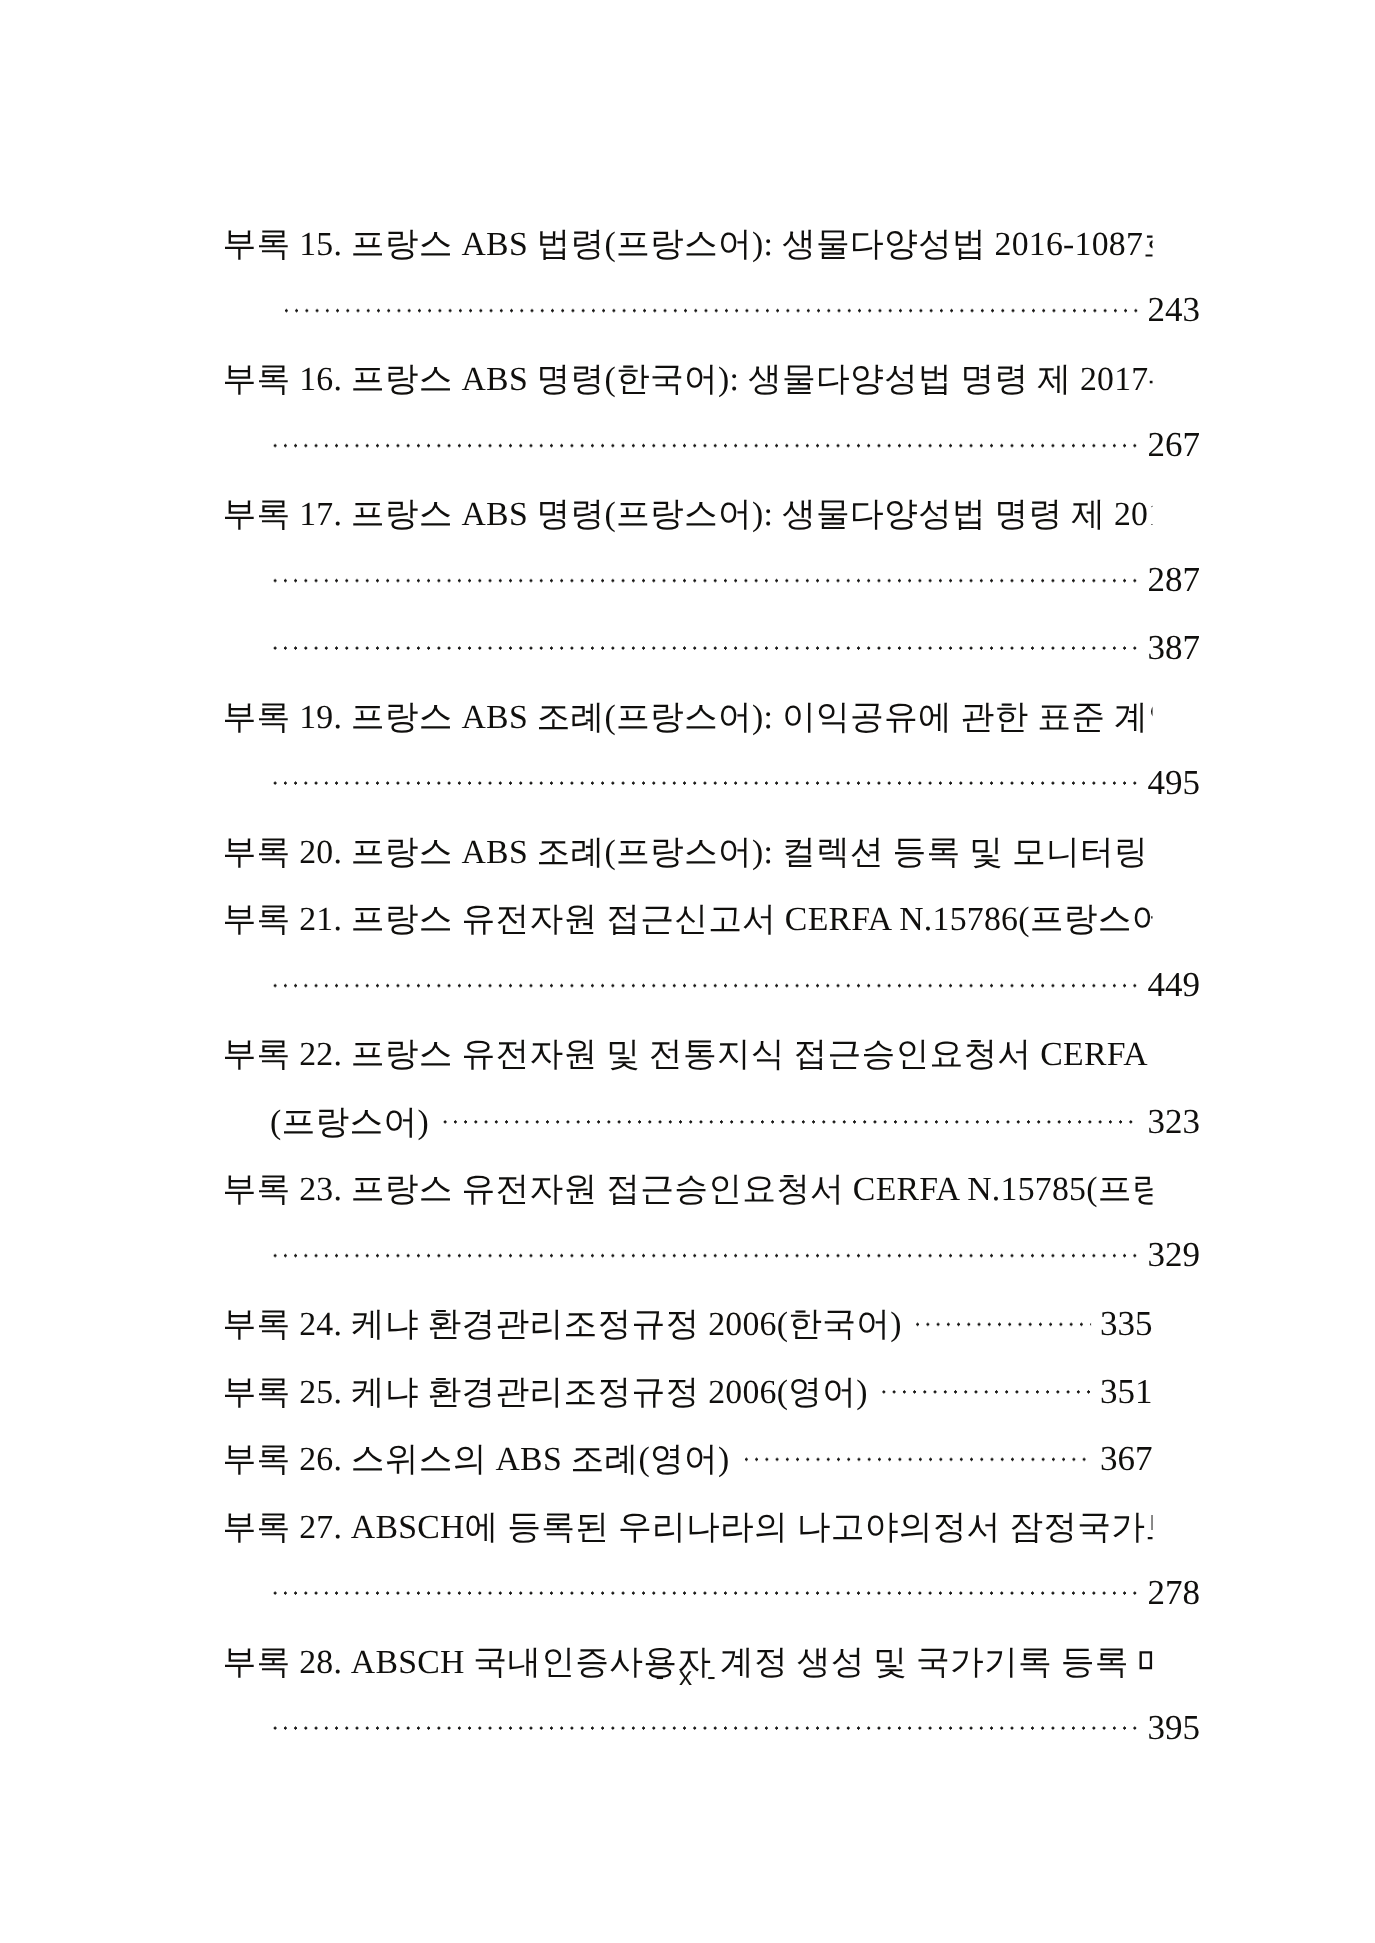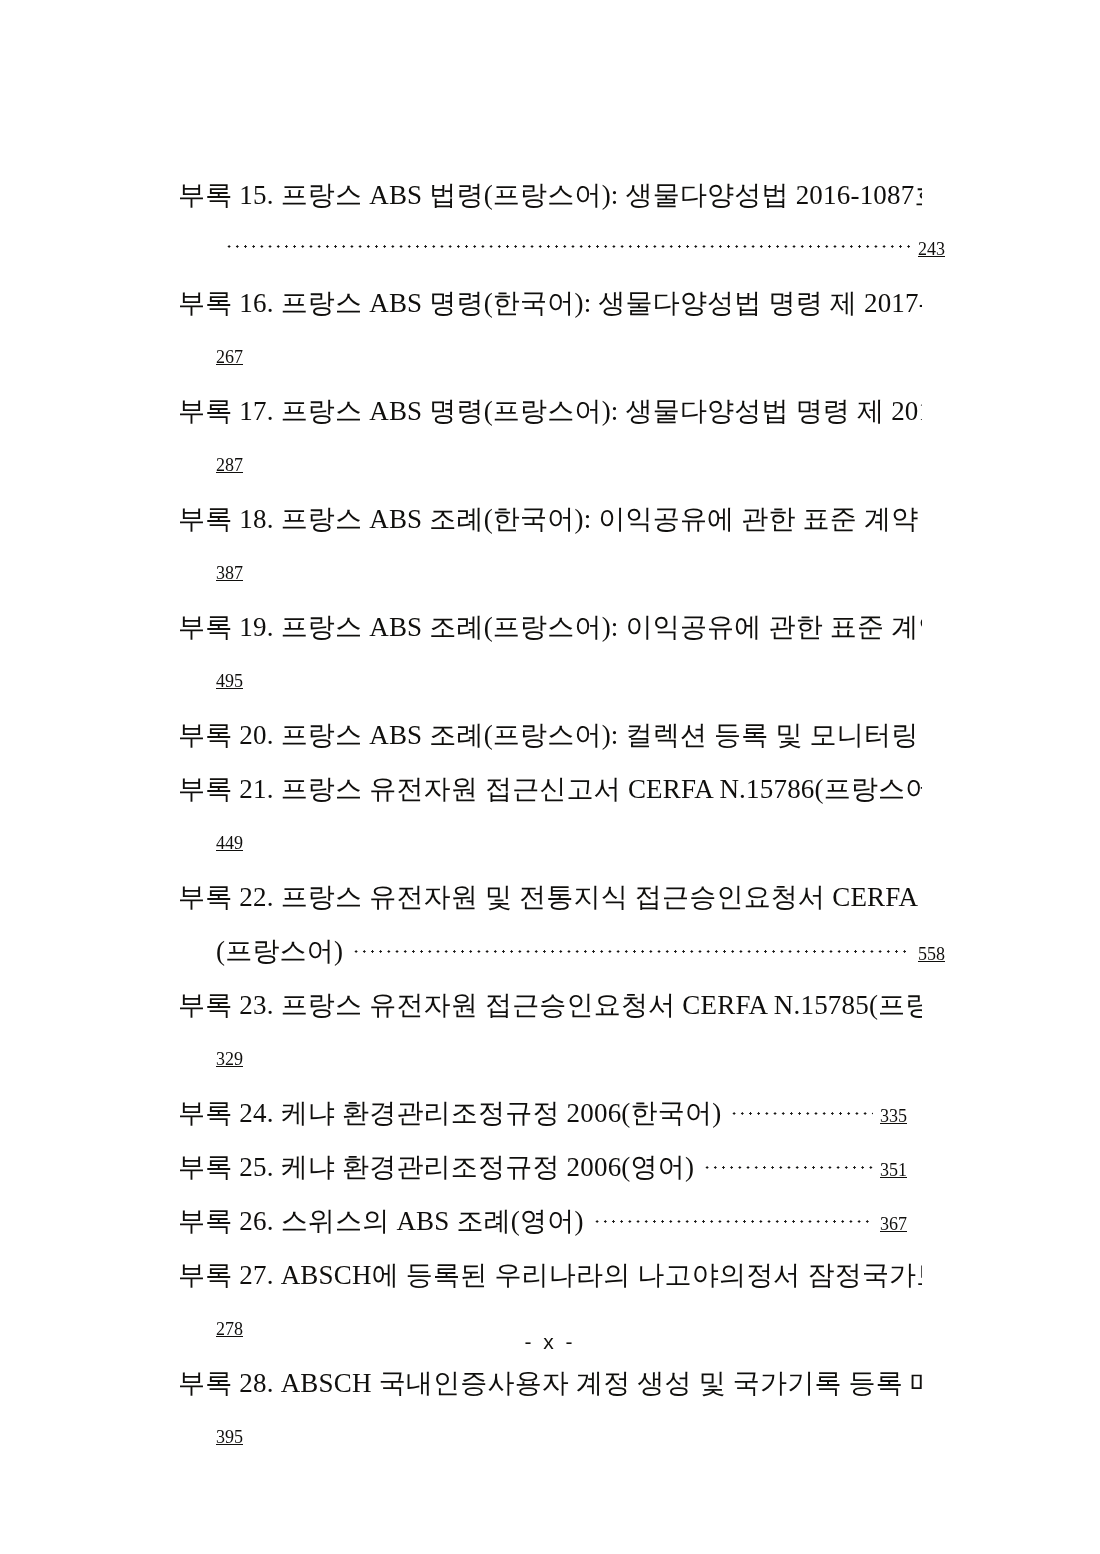--- a/index.html
+++ b/index.html
@@ -49,21 +49,20 @@
   }
 
   
   .row.cont {
     padding-left: 38px;
   }
 
   
   .row.leaderonly {
     padding-left: 38px;
-    flex-direction: column;
   }
 
   .title {
     font-size: 27px;
     letter-spacing: 0.2px;
     flex: 0 0 auto;
   }
 
   
   .leader {
@@ -88,24 +87,23 @@
     background-position: 0 center;
   }
 
   
   .row.leaderonly .leader {
     margin-left: 0;
   }
 
   .page-num {
     flex: 0 0 auto;
-    font-size: 18px;
-    text-align: left;
+    font-size: 28px;
+    text-align: center;
     min-width: 42px;
-    text-decoration: underline;
   }
 
   .row.nolead .title {
     flex: 1 1 auto;
   }
 
   .folio {
     position: absolute;
     left: 0;
     right: 0;
@@ -144,24 +142,20 @@
       <div class="entry">
         <div class="row lead nolead">
           <span class="title">부록 17. 프랑스 ABS 명령(프랑스어): 생물다양성법 명령 제 2017-848호</span>
         </div>
         <div class="row cont leaderonly">
           <span class="leader"></span>
           <span class="page-num">287</span>
         </div>
       </div>
       <div class="entry">
-        <div class="row lead">
-          <span class="title">부록 18. 프랑스 ABS 조례(한국어): 이익공유에 관한 표준 계약</span>
-          <span class="leader"></span>
-        </div>
         <div class="row cont leaderonly">
           <span class="leader"></span>
           <span class="page-num">387</span>
         </div>
       </div>
       <div class="entry">
         <div class="row lead">
           <span class="title">부록 19. 프랑스 ABS 조례(프랑스어): 이익공유에 관한 표준 계약</span>
           <span class="leader"></span>
         </div>
@@ -185,21 +179,21 @@
           <span class="page-num">449</span>
         </div>
       </div>
       <div class="entry">
         <div class="row lead nolead">
           <span class="title">부록 22. 프랑스 유전자원 및 전통지식 접근승인요청서 CERFA N.15784</span>
         </div>
         <div class="row cont">
           <span class="title">(프랑스어)</span>
           <span class="leader"></span>
-          <span class="page-num">558</span>
+          <span class="page-num">323</span>
         </div>
       </div>
       <div class="entry">
         <div class="row lead nolead">
           <span class="title">부록 23. 프랑스 유전자원 접근승인요청서 CERFA N.15785(프랑스어)</span>
         </div>
         <div class="row cont leaderonly">
           <span class="leader"></span>
           <span class="page-num">329</span>
         </div>

